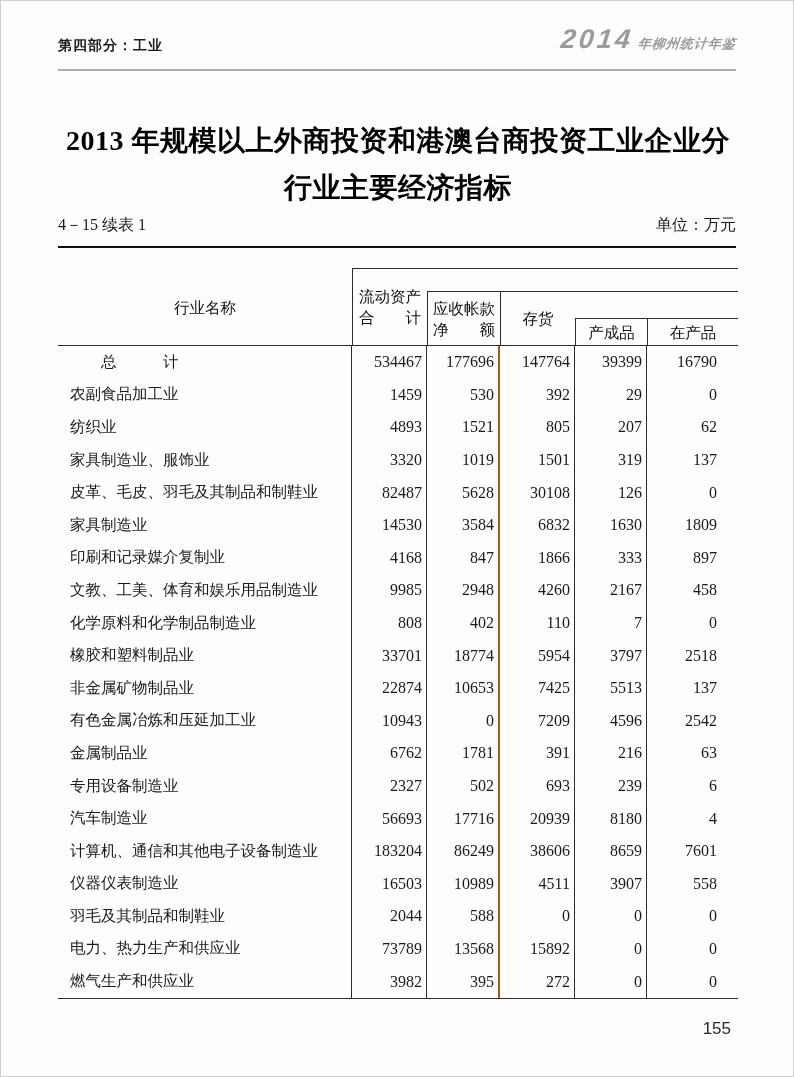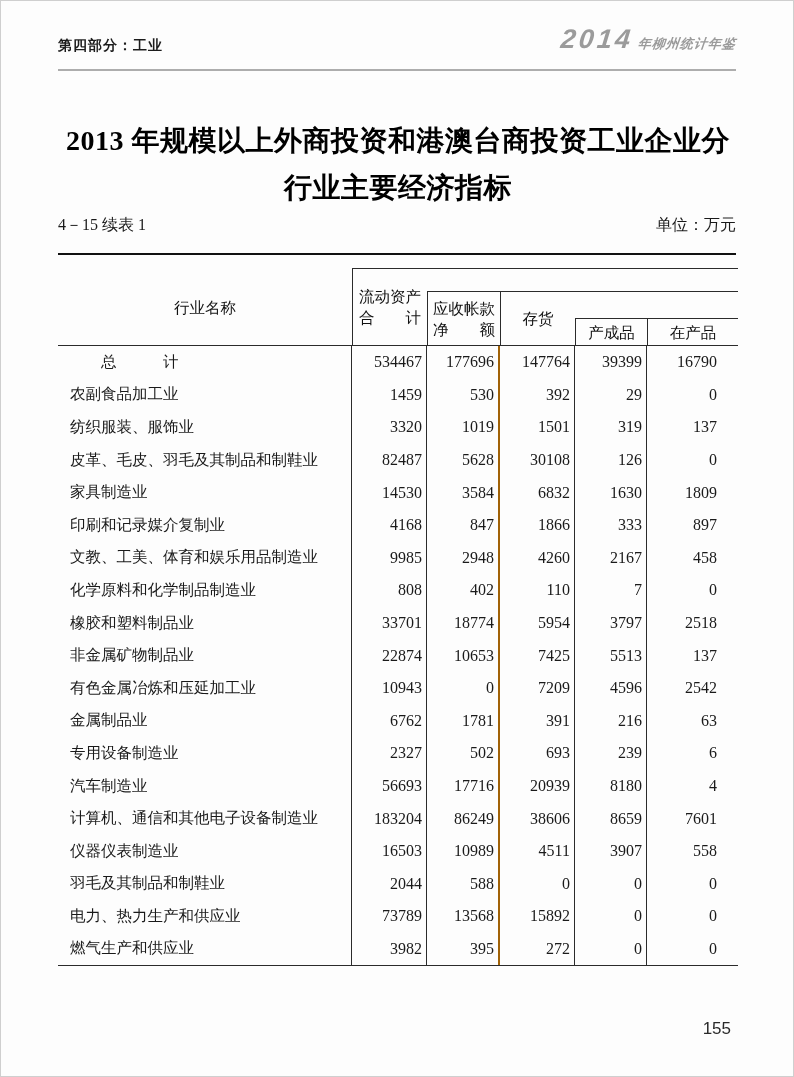--- a/index.html
+++ b/index.html
@@ -45,21 +45,21 @@
     position:absolute; left:57px; top:116px; width:680px;
     font-size:28px; font-weight:bold; line-height:47px;
     text-align:center; letter-spacing:0.5px; color:#000;
   }
   
   .table-meta {
     position:absolute; left:57px; right:57px; top:214px;
     display:flex; justify-content:space-between; align-items:flex-end;
     font-size:16px;
     border-bottom:2px solid #111;
-    padding-bottom:17px;
+    padding-bottom:10px;
     gap:16px;
   }
   
   .tbl { position:absolute; left:57px; top:267px; width:680px; }
   .tbl .line { position:absolute; background:#2b2b2b; }
   .thead { position:relative; height:78px; }
   .hcell {
     position:absolute; display:flex; flex-direction:column;
     justify-content:center; align-items:center;
     font-size:15.5px; line-height:21px; color:#111;
@@ -143,23 +143,31 @@
 
   <div class="trow">
     <div class="c c1">农副食品加工业</div>
     <div class="c c2 num">1459</div>
     <div class="c c3 num">530</div>
     <div class="c c4 num">392</div>
     <div class="c c5 num">29</div>
     <div class="c c6 num">0</div>
   </div>
 
-
-  <div class="trow">
-    <div class="c c1">纺织服装、服饰业</div>
+  <div class="trow">
+    <div class="c c1">纺织业</div>
+    <div class="c c2 num">4893</div>
+    <div class="c c3 num">1521</div>
+    <div class="c c4 num">805</div>
+    <div class="c c5 num">207</div>
+    <div class="c c6 num">62</div>
+  </div>
+
+  <div class="trow">
+    <div class="c c1">家具制造业、服饰业</div>
     <div class="c c2 num">3320</div>
     <div class="c c3 num">1019</div>
     <div class="c c4 num">1501</div>
     <div class="c c5 num">319</div>
     <div class="c c6 num">137</div>
   </div>
 
   <div class="trow">
     <div class="c c1">皮革、毛皮、羽毛及其制品和制鞋业</div>
     <div class="c c2 num">82487</div>

